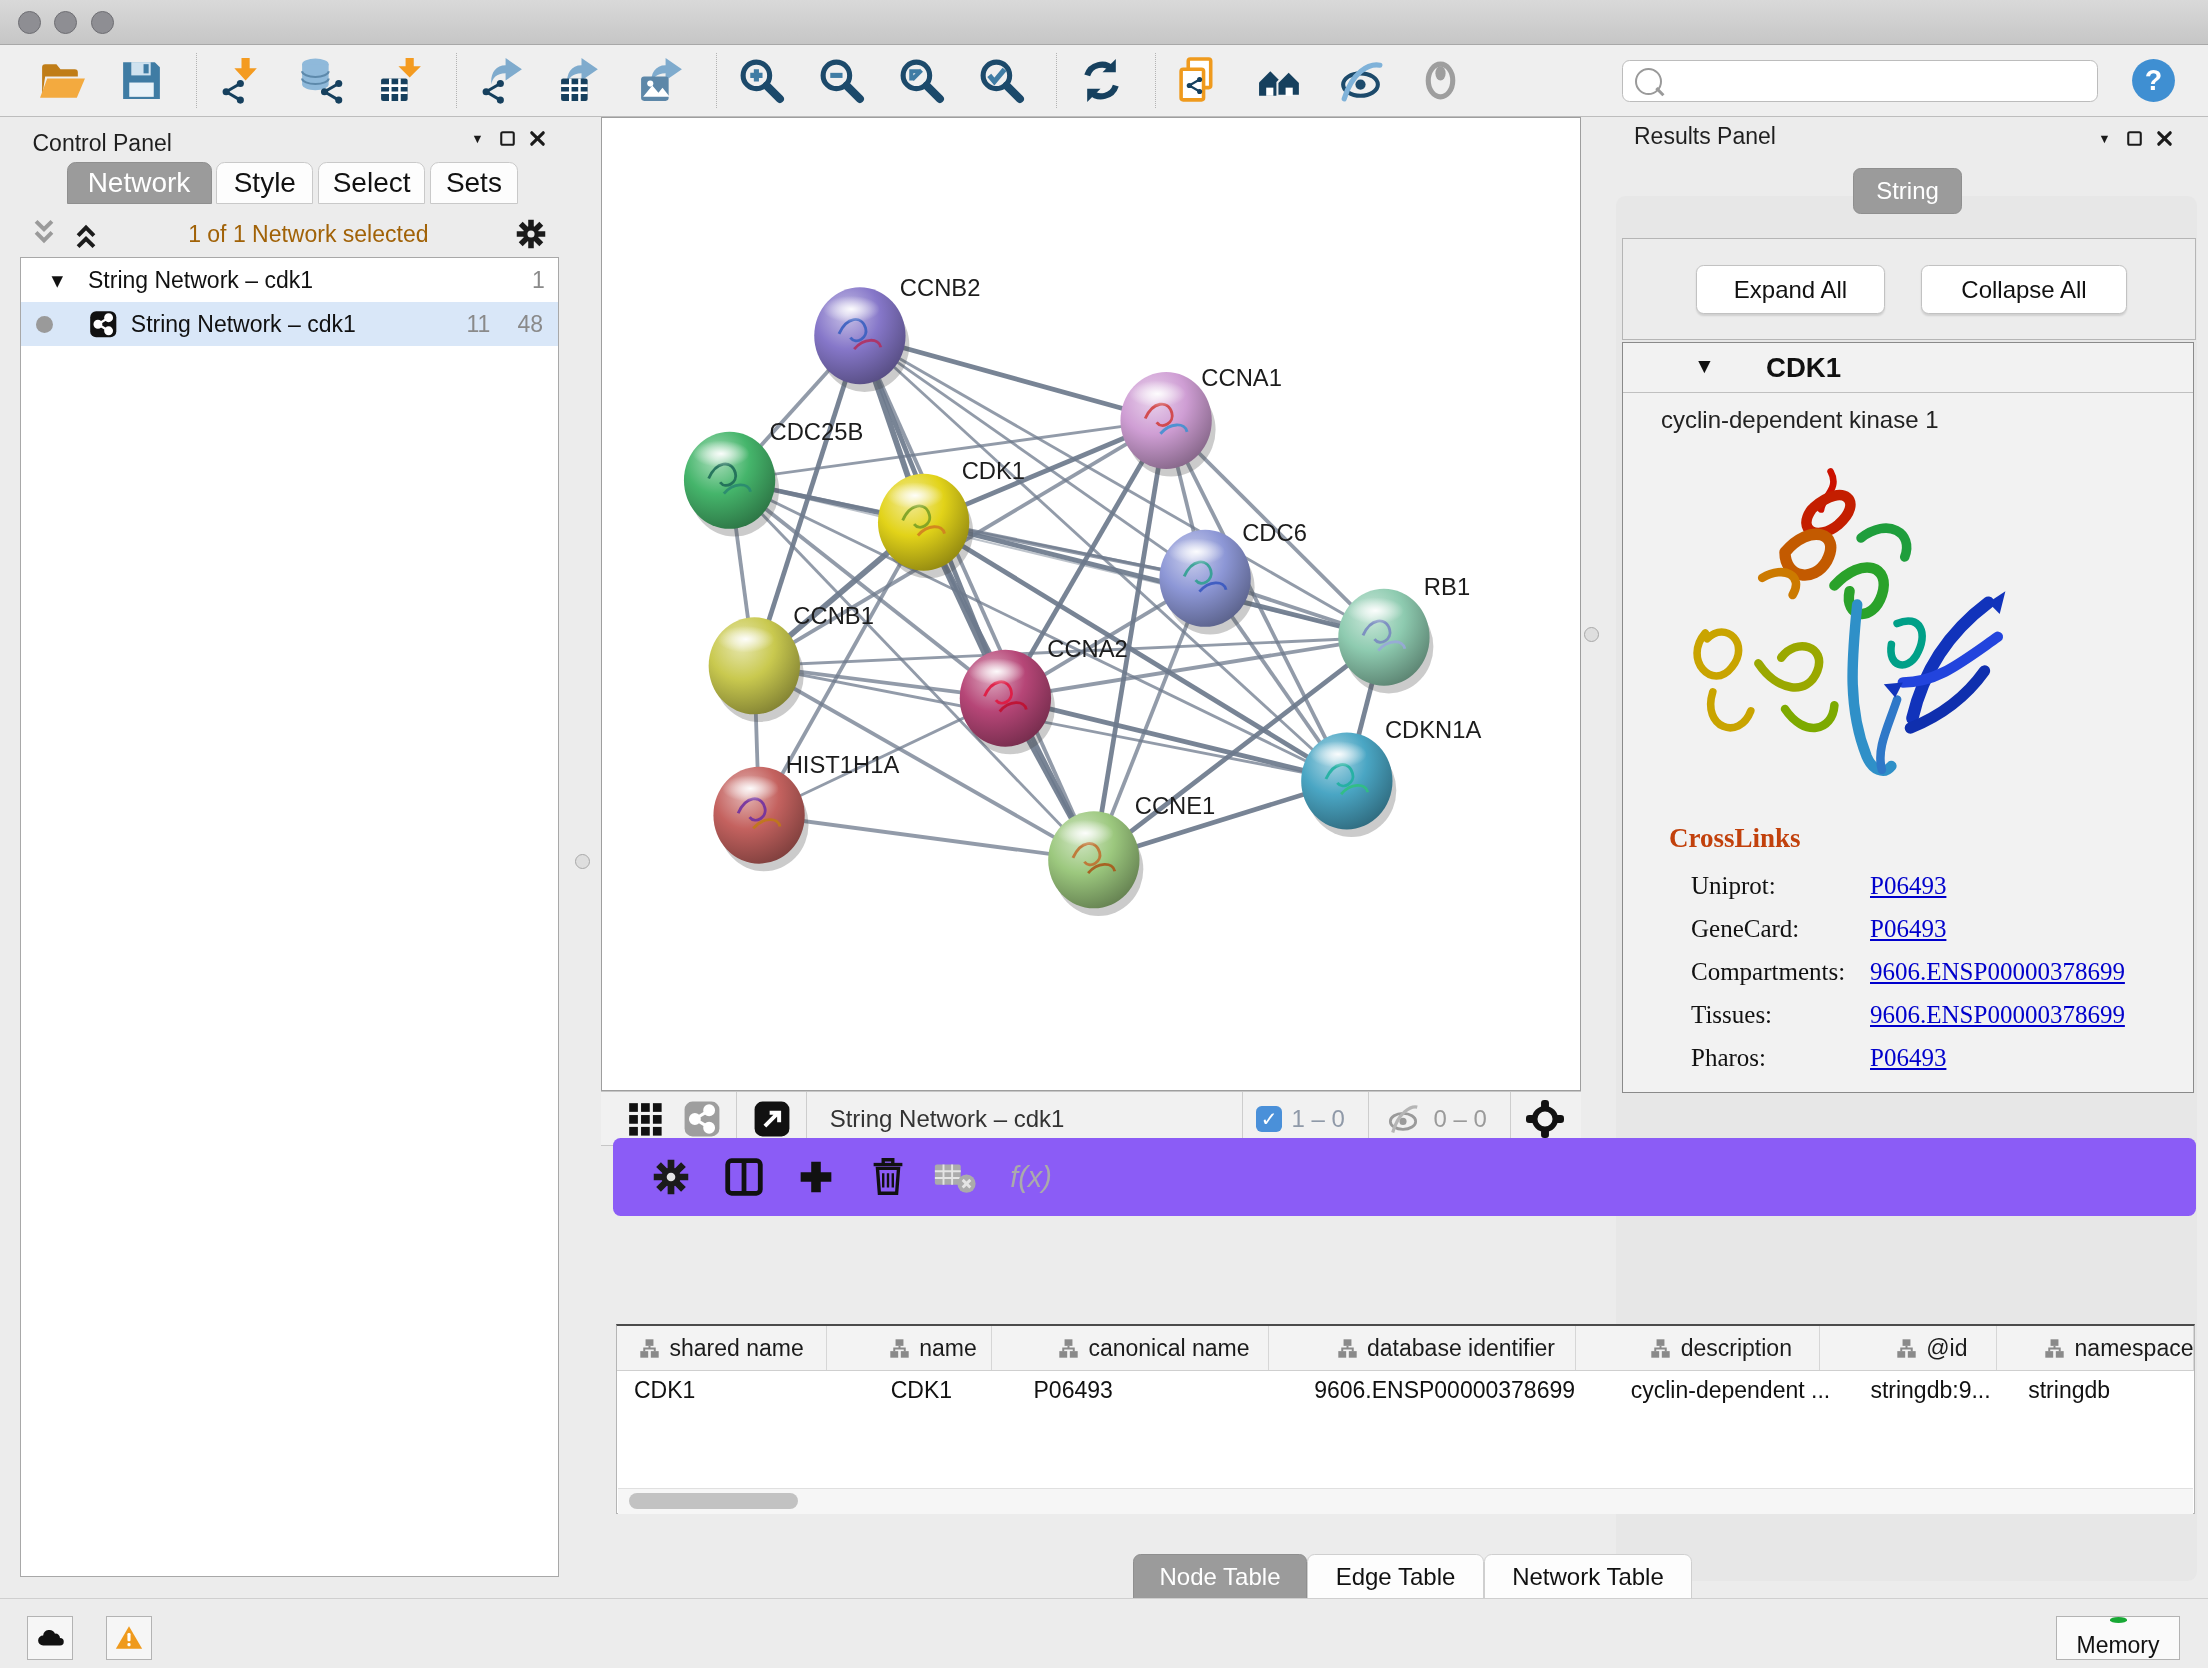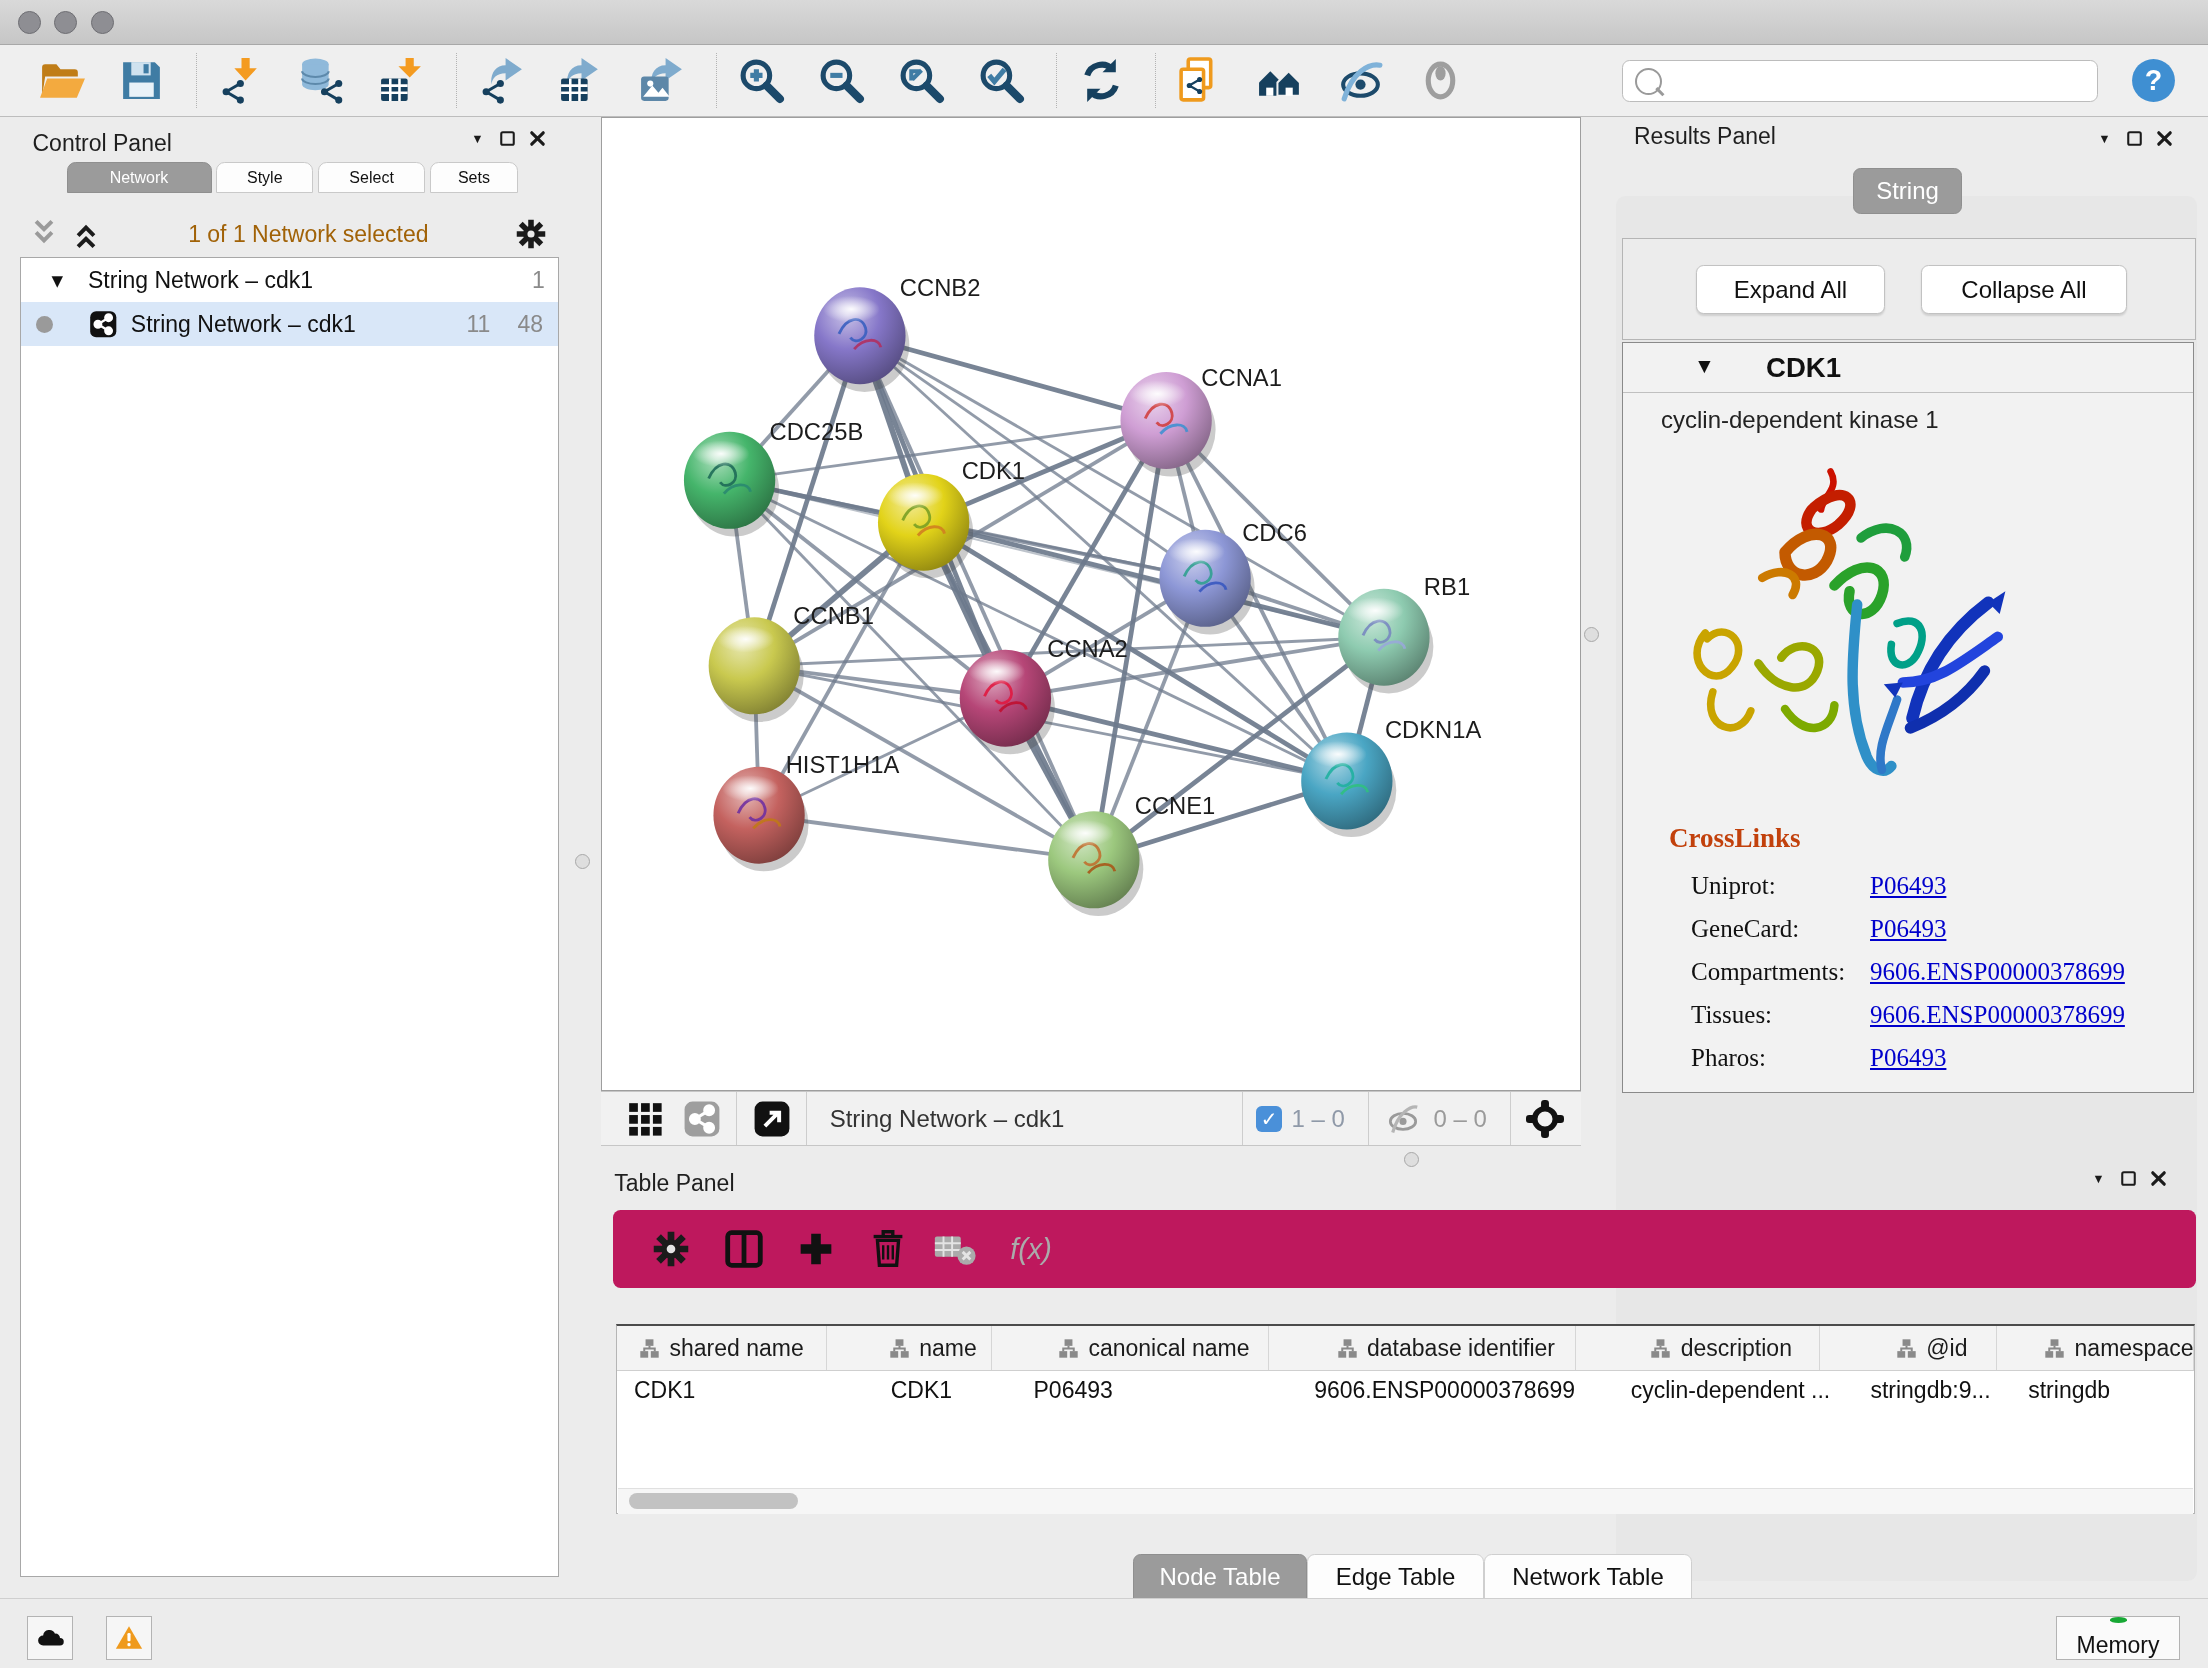--- a/index.html
+++ b/index.html
@@ -16,21 +16,21 @@
   .tsep{width:0;height:55px;border-left:1.9px dotted #b3b3b3;margin:0 17px 0 1.9px;flex:0 0 auto;}
   #search-wrap{margin-left:auto;margin-right:28.5px;position:relative;}
   #search-input{width:476px;height:42px;border:1.9px solid #bcbcbc;border-radius:7.6px;background:#fff;font-size:23px;padding:0 13.3px 0 46px;box-sizing:border-box;outline:none;color:#333;}
   #search-glyph{position:absolute;left:13.3px;top:8.6px;width:23px;height:23px;border:2.9px solid #9a9a9a;border-radius:50%;}
   #search-glyph::after{content:"";position:absolute;left:18px;top:20px;width:9.5px;height:2.9px;background:#9a9a9a;transform:rotate(45deg);}
   #help-btn{margin-right:27px;}
   
   .phead-title{font-size:23px;color:#1f1f1f;}
   .winbtn{font-size:23px;color:#1b1b1b;width:30px;text-align:center;}
   
-  .tab{height:31px;display:flex;align-items:center;justify-content:center;font-size:16px;background:#fdfdfd;border:1px solid #c9c9c9;border-radius:8.6px 8.6px 0 0;color:#111;box-sizing:border-box;}
+  .tab{height:42px;display:flex;align-items:center;justify-content:center;font-size:28px;background:#fdfdfd;border:1px solid #c9c9c9;border-radius:8.6px 8.6px 0 0;color:#111;box-sizing:border-box;}
   .tab.sel{background:#9b9b9b;color:#fff;border-color:#8f8f8f;}
   #cp-listbox{background:#fff;border:1.9px solid #a8a8a8;}
   .cp-row{height:44px;display:flex;align-items:center;font-size:23px;color:#111;}
   .cp-row.sel{background:#d9e7f8;}
   .cnt{color:#8a8a8a;}
   
   #net-canvas{left:601px;top:117px;width:980px;height:974px;background:#fff;border:1px solid #9e9e9e;box-sizing:border-box;}
   
   #view-toolbar{left:601px;top:1091px;width:980px;height:55px;background:#f1f1f1;border-top:1px solid #c6c6c6;border-bottom:1px solid #c6c6c6;display:flex;align-items:center;box-sizing:border-box;}
   .vtsep{width:0;height:53px;border-left:1px solid #cdcdcd;margin:0 13.3px;flex:0 0 auto;}
@@ -46,21 +46,21 @@
   .rp-btn{position:absolute;top:26px;height:47px;background:#fff;border:1px solid #c2c2c2;border-radius:7.6px;font-size:24px;color:#111;display:flex;align-items:center;justify-content:center;box-shadow:0 1.9px 1.9px rgba(0,0,0,.12);}
   #rp-section{left:1622px;top:342px;width:572px;height:751px;background:#f2f2f2;border:1px solid #8a8a8a;box-sizing:border-box;}
   #rp-sec-head{left:0;top:0;width:100%;height:49px;border-bottom:1px solid #c0c0c0;}
   #rp-gene{font-size:27.6px;font-weight:bold;color:#111;}
   #rp-desc{font-size:24px;color:#222;}
   .serif{font-family:"Liberation Serif","DejaVu Serif",serif;}
   .xl-row{display:flex;font-size:25px;height:43px;align-items:center;}
   .xl-label{width:179px;color:#111;}
   .xl-link{color:#0000cc;text-decoration:underline;}
   
-  #tp-toolbar{left:613px;top:1210px;width:1583px;height:78px;background:#be185d;border-radius:7.6px;}
+  #tp-toolbar{left:613px;top:1138px;width:1583px;height:78px;background:#8b5cf6;border-radius:7.6px;}
   .tp-icon{position:absolute;top:13.3px;width:51px;height:51px;display:flex;align-items:center;justify-content:center;}
   .tp-icon svg{width:46px;height:46px;}
   #tp-table{left:616px;top:1324px;width:1579px;height:190px;background:#fff;border:1px solid #b5b5b5;border-top:2.9px solid #4b4b4b;box-sizing:border-box;}
   #tp-header{display:flex;height:44px;background:#f3f3f3;border-bottom:1px solid #cfcfcf;gap:48px;}
   .th{display:flex;align-items:center;justify-content:center;font-size:23px;color:#1b1b1b;border-right:1px solid #d6d6d6;box-sizing:border-box;gap:9.5px;overflow:hidden;white-space:nowrap;}
   .th svg{width:21px;height:21px;flex:0 0 auto;}
   #tp-row{display:flex;height:38px;background:#fff;}
   .td{font-size:23px;color:#111;display:flex;align-items:center;padding-left:17px;box-sizing:border-box;overflow:hidden;white-space:nowrap;}
   #tp-hscroll{left:618px;top:1488px;width:1575px;height:25px;background:#f6f6f6;border-top:1px solid #e0e0e0;}
   #tp-thumb{left:11.4px;top:3.8px;width:169px;height:16px;border-radius:8.6px;background:#c2c2c2;}

